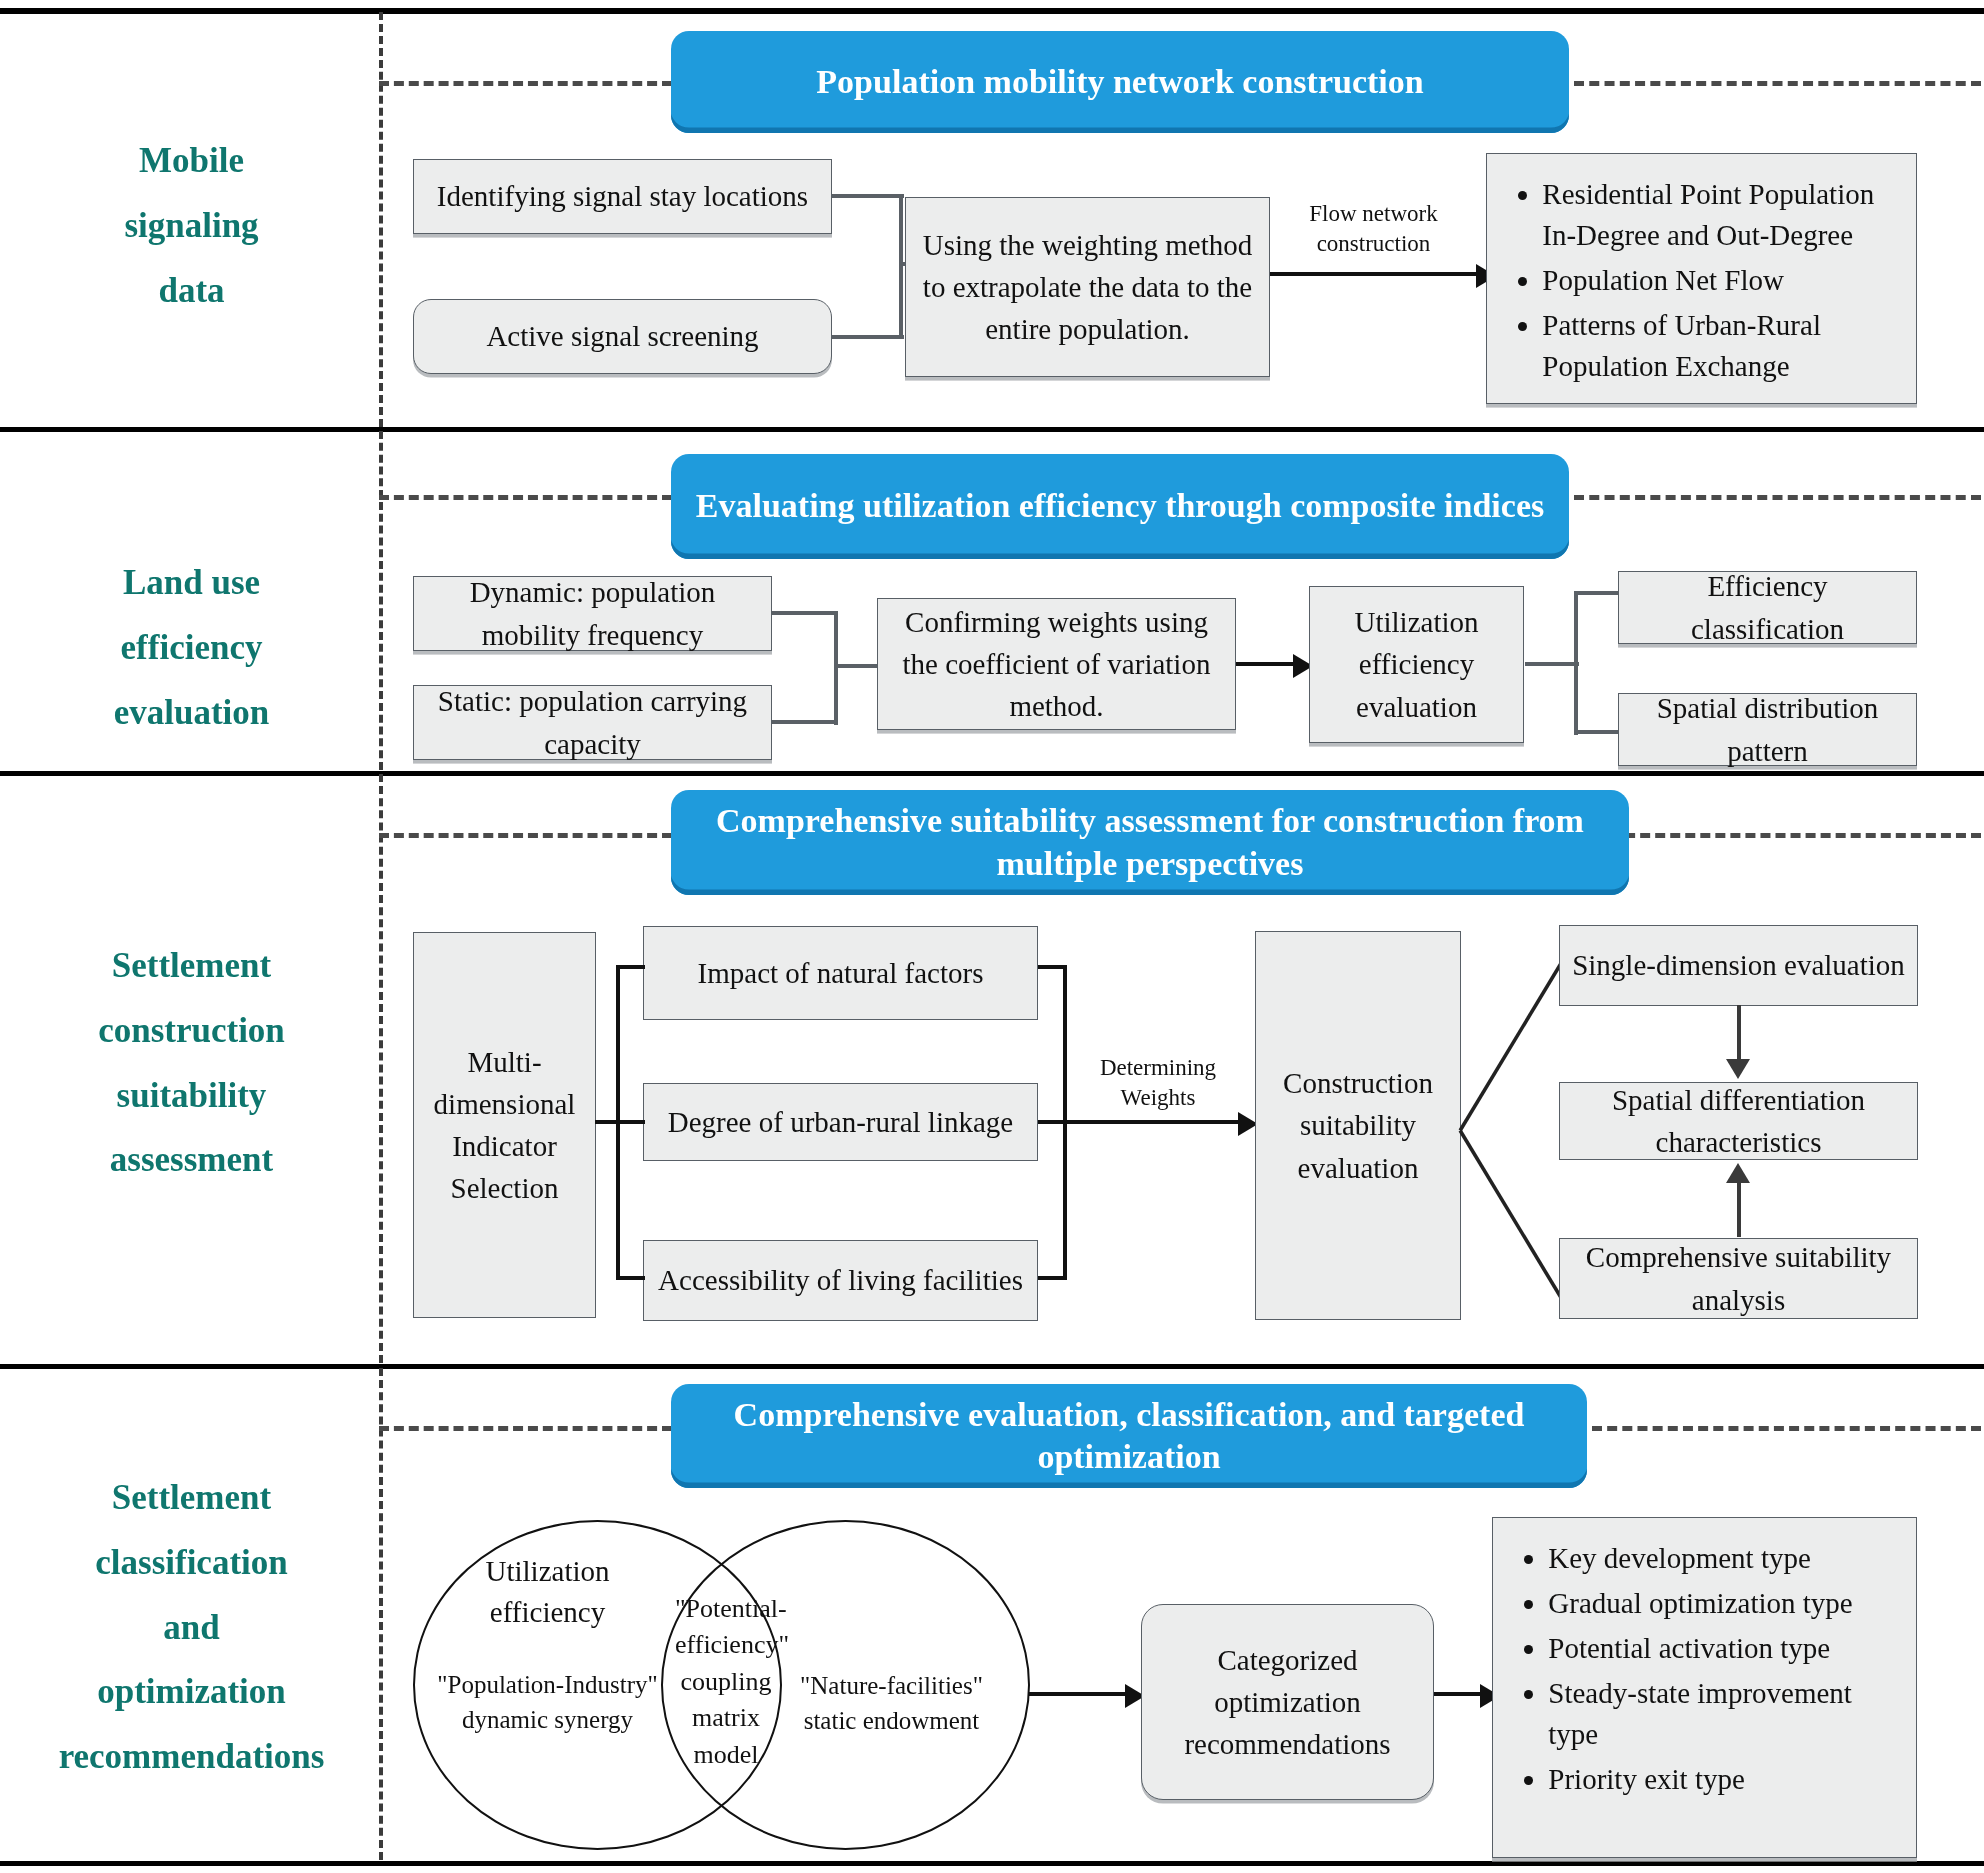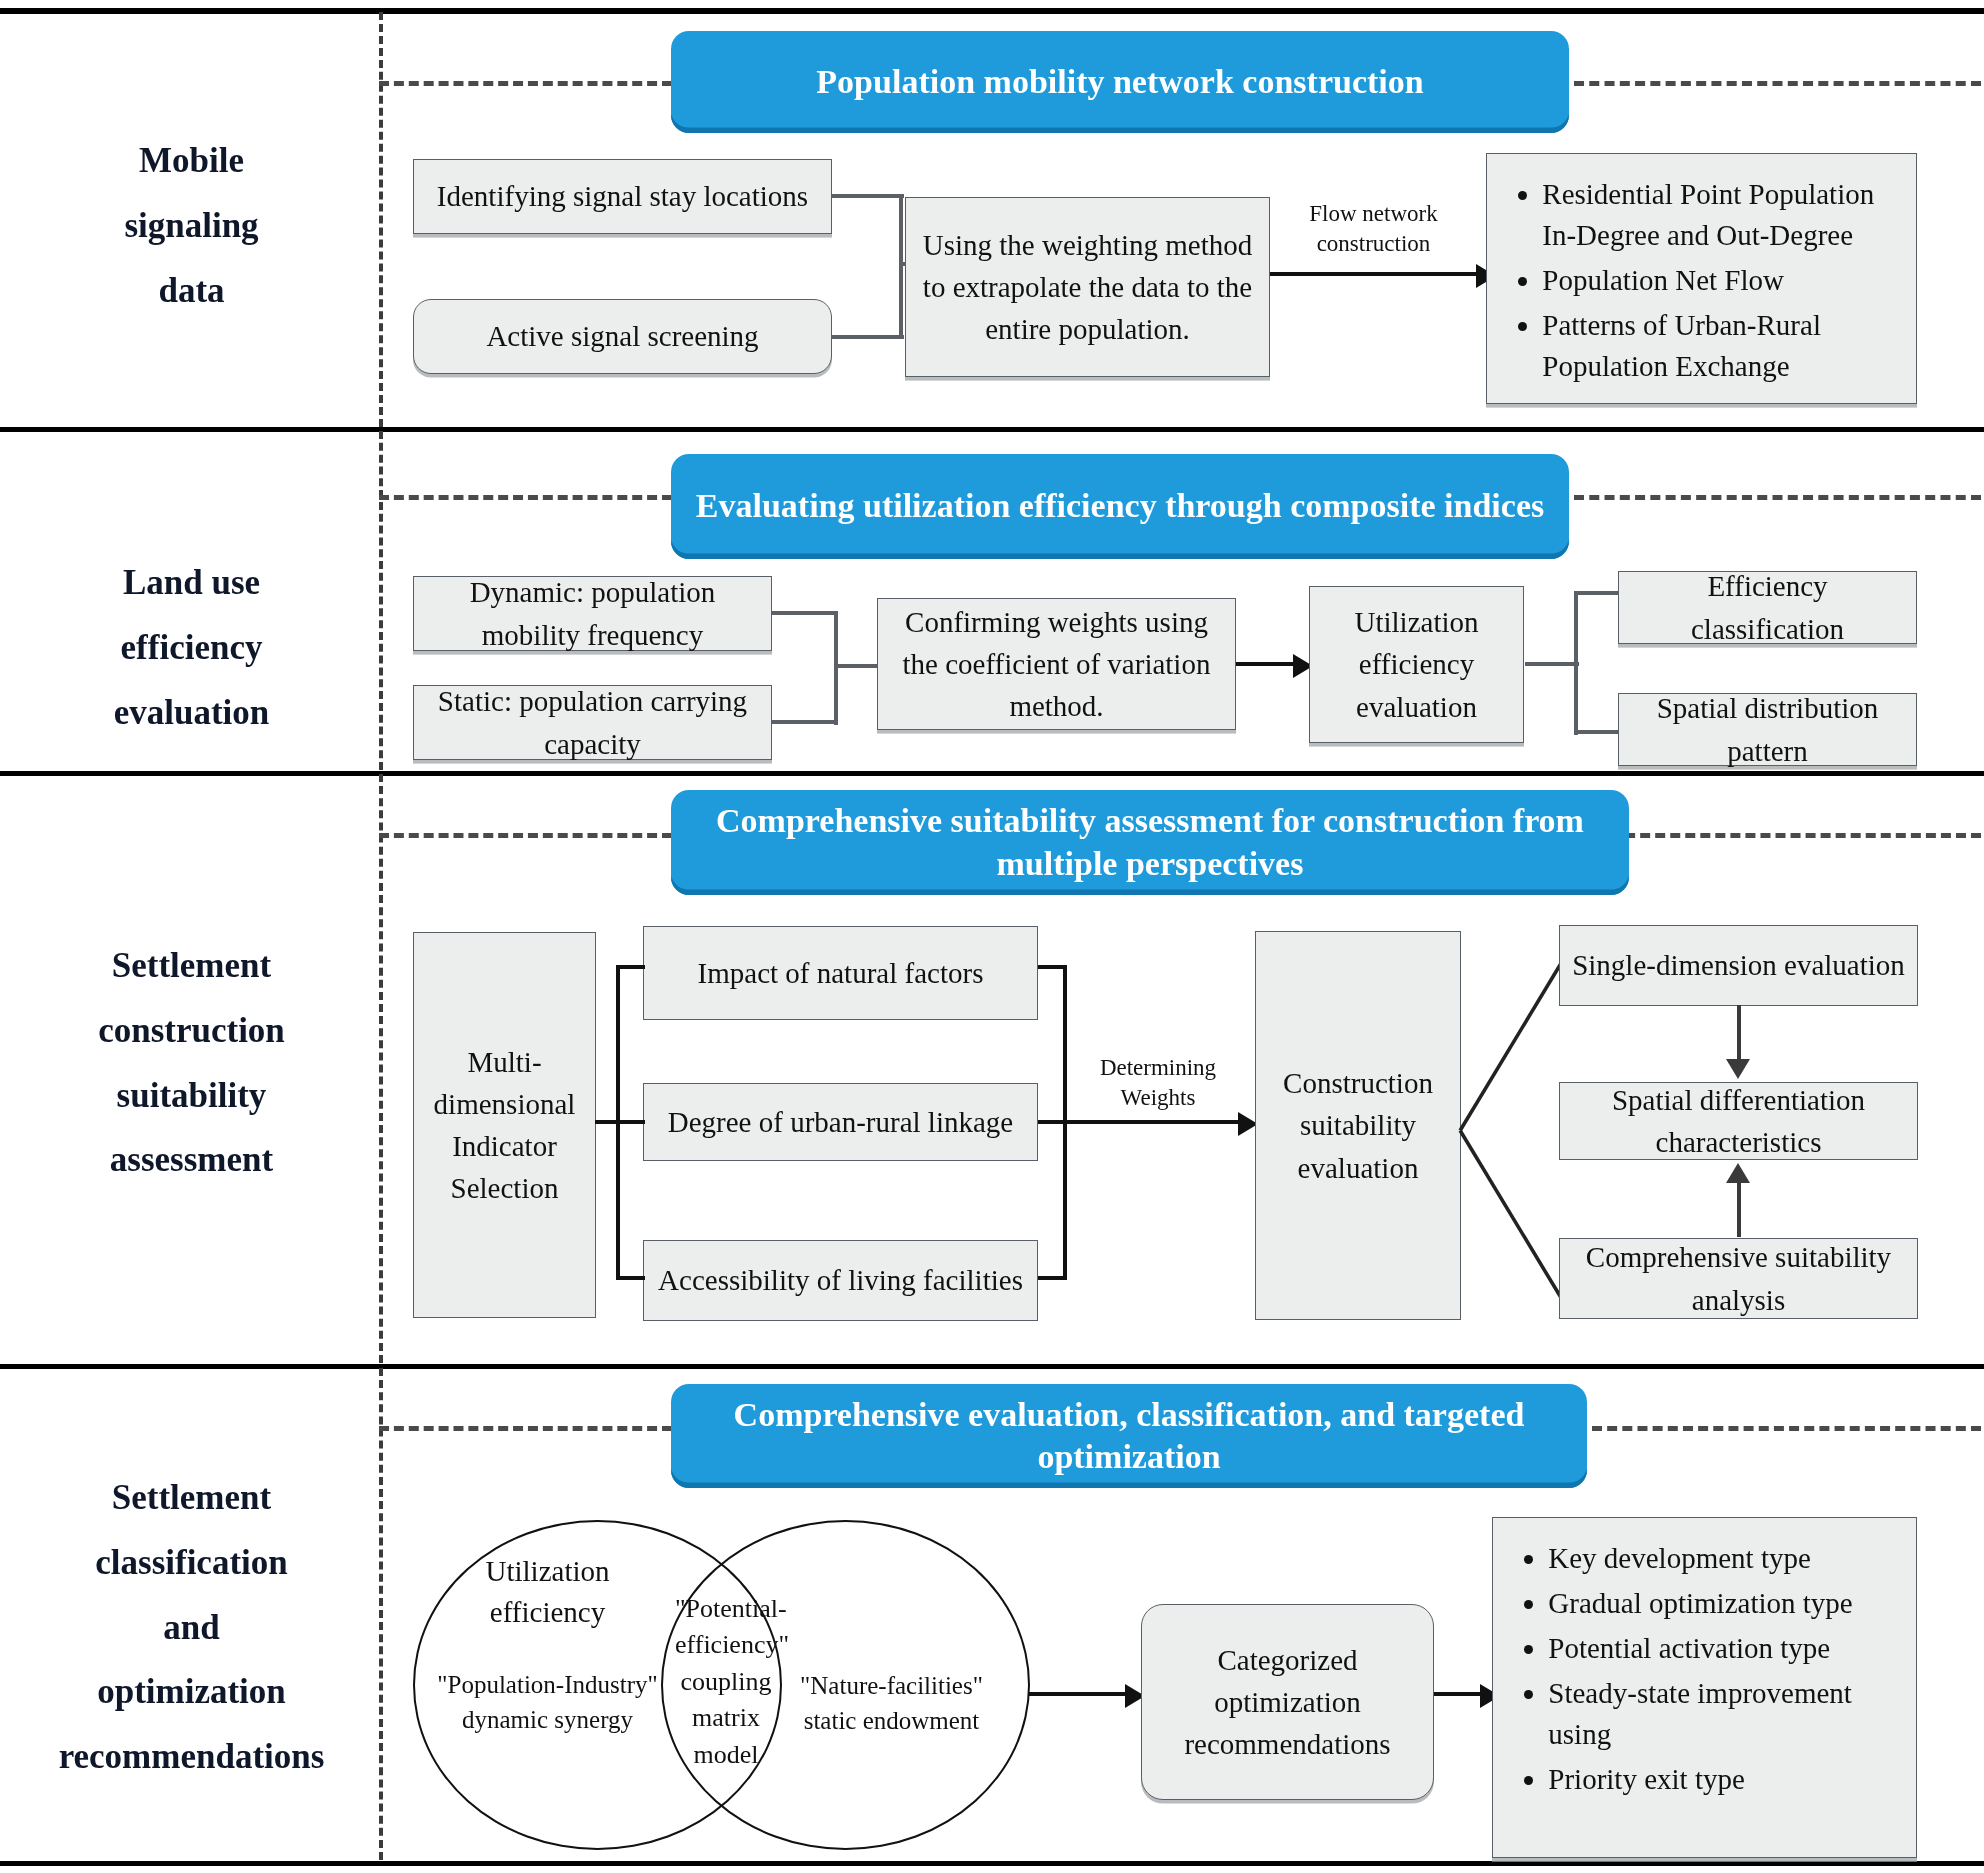--- a/index.html
+++ b/index.html
@@ -5,21 +5,21 @@
   html,body{margin:0;padding:0;background:#fff;}
   body{font-family:"Liberation Serif",serif;}
   #page{position:relative;width:1985px;height:1874px;background:#fff;overflow:hidden;}
 
   
   .hrule{position:absolute;left:0;width:1985px;height:5.4px;background:#000;}
   .vdash{position:absolute;left:379px;width:0;border-left:4.2px dashed #3b3b3b;}
 
   
   .rowlabel{position:absolute;left:18px;width:347px;text-align:center;
-            font-weight:bold;font-size:35px;line-height:1.85;color:#0f172a;
+            font-weight:bold;font-size:35px;line-height:1.85;color:#0f766e;
             font-family:"Liberation Serif",serif;}
 
   
   .banner{position:absolute;background:#1f9bdc;border-radius:18px;
           box-shadow:0 -6px 0 -0.6px #1076b0 inset;
           color:#fff;font-weight:bold;text-align:center;
           display:flex;align-items:center;justify-content:center;
           font-size:34px;line-height:1.25;padding:0 15.6px;box-sizing:border-box;
           font-family:"Liberation Serif",serif;}
 
@@ -212,19 +212,19 @@
   <div class="gbox" style="left:1141px;top:1604px;width:293px;height:196px;border-radius:22px;">Categorized optimization recommendations</div>
 
   <div class="lnk" style="left:1434px;top:1692px;width:51px;height:4.2px;"></div>
   <div class="arrow arr-r" style="left:1480px;top:1684px;"></div>
 
   <div class="gbox listbox" style="left:1492px;top:1517px;width:425px;height:341px;">
     <ul>
       <li>Key development type</li>
       <li>Gradual optimization type</li>
       <li>Potential activation type</li>
-      <li>Steady-state improvement using</li>
+      <li>Steady-state improvement type</li>
       <li> Priority exit type</li>
     </ul>
   </div>
 
 </div>
 
 
 </body></html>

